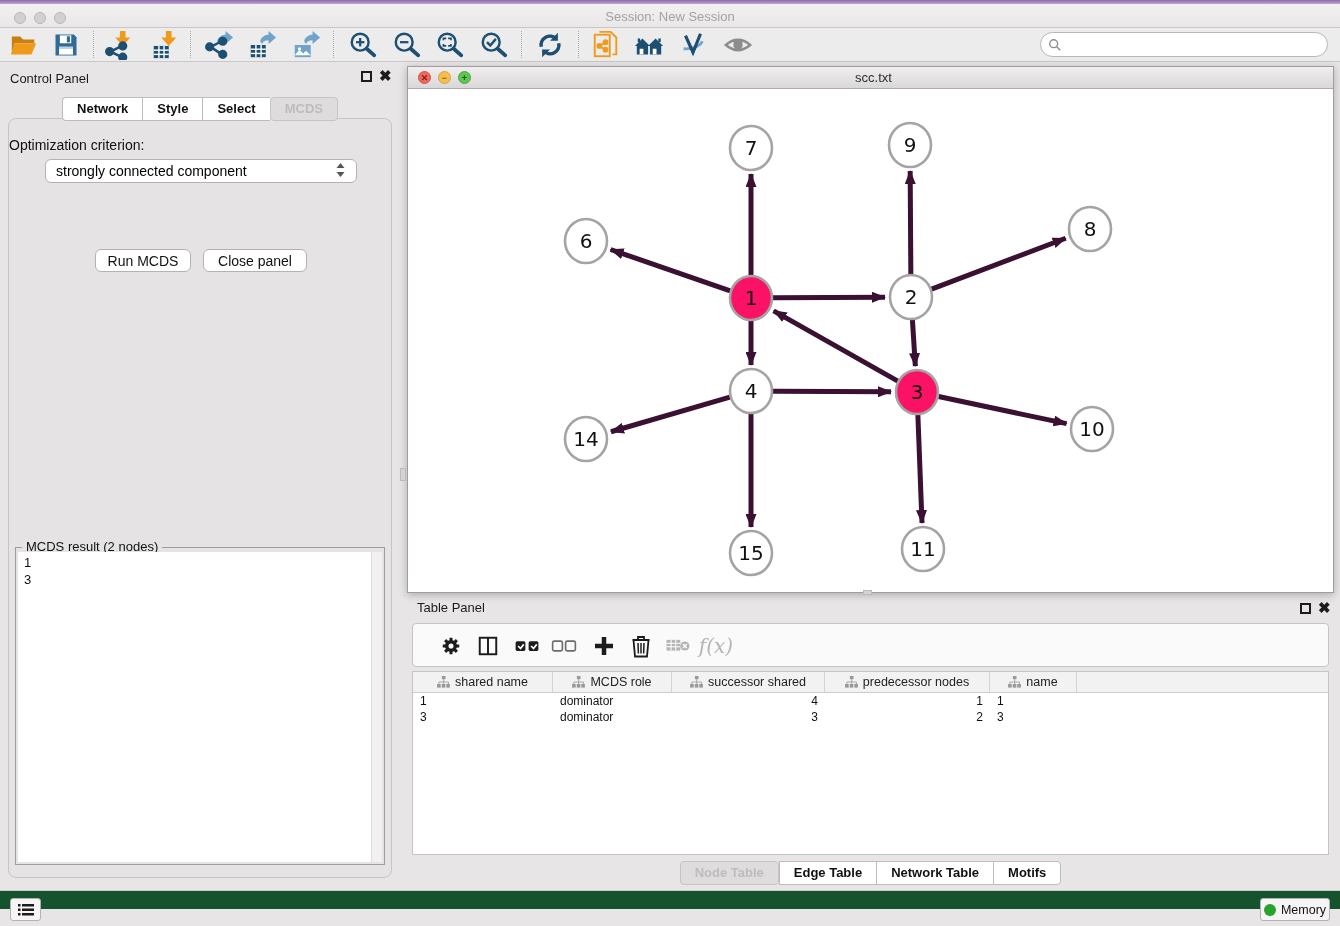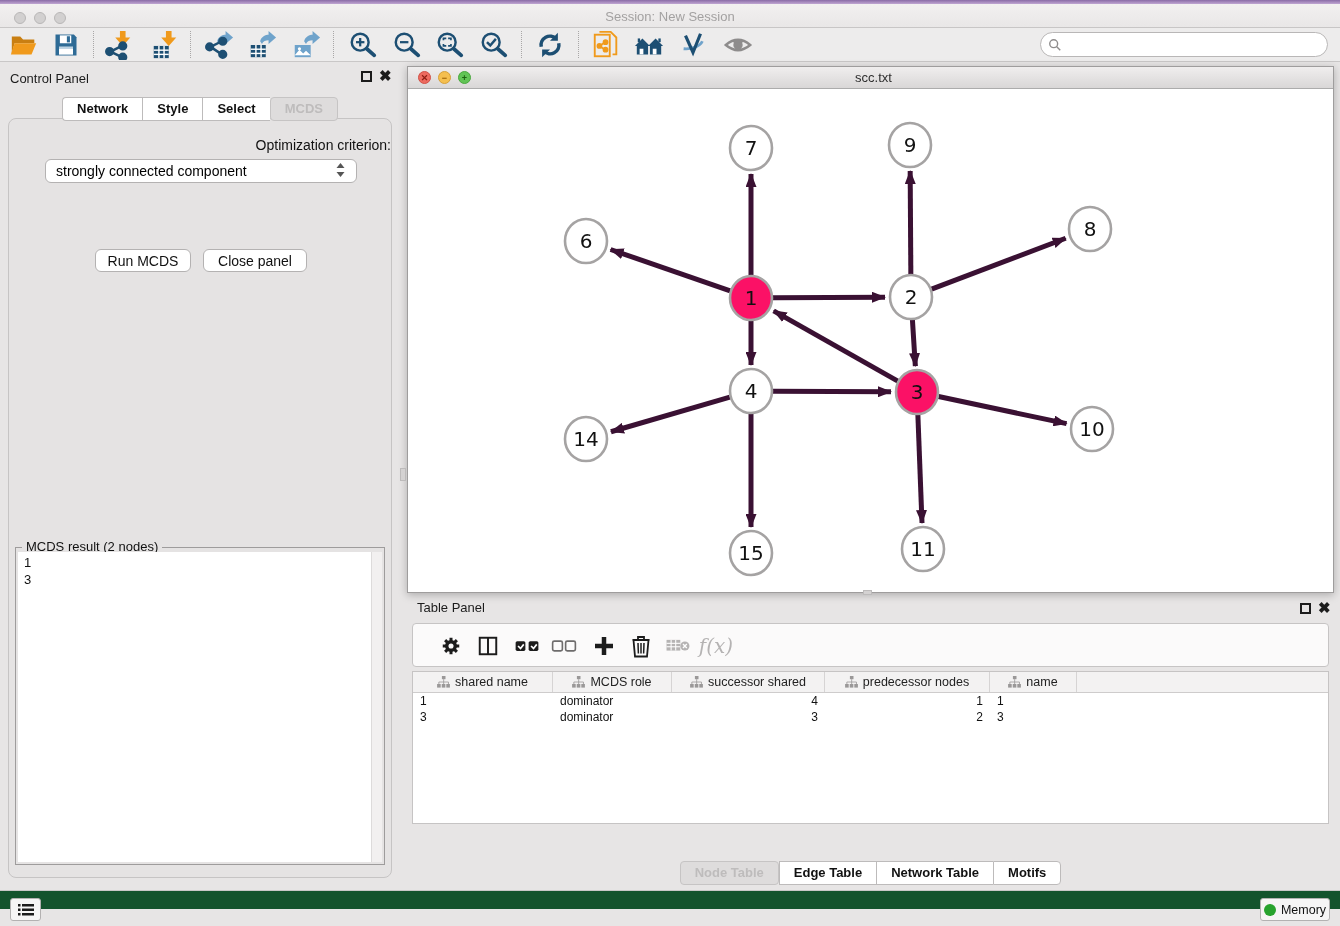--- a/index.html
+++ b/index.html
@@ -34,21 +34,21 @@
   .panel-float { position:absolute; top:9px; width:11px; height:11px; border:2px solid #1c1c1c; cursor:pointer; }
   .panel-close { position:absolute; top:5px; font-size:15px; font-weight:bold; color:#1c1c1c; cursor:pointer; }
   .cp-tabs { position:absolute; top:35px; left:0; width:100%; display:flex; justify-content:center; z-index:3; }
   .seg-tab { font-size:13px; font-weight:bold; padding:3px 14px 4px; background:#fff;
              border:1px solid #bdbbbb; border-right:none; color:#111; cursor:pointer; }
   .seg-tab:first-child { border-radius:4px 0 0 4px; }
   .seg-tab:last-child { border-right:1px solid #bdbbbb; border-radius:0 4px 4px 0; }
   .seg-tab.selected { background:#dedcdc; color:#bebcbc; border-radius:4px; border:1px solid #c6c4c4; }
   .cp-box { position:absolute; left:8px; top:56px; width:384px; height:760px;
             background:#e5e3e3; border:1px solid #c6c4c4; border-radius:8px; }
-  .opt-label { position:absolute; top:18px; width:100%; text-align:right; font-size:14px; color:#111; }
+  .opt-label { position:absolute; top:18px; width:100%; text-align:left; font-size:14px; color:#111; }
   .dropdown { position:absolute; left:36px; top:40px; width:312px; height:24px; background:#fff;
               border:1px solid #b4b2b2; border-radius:6px; display:flex; align-items:center;
               padding:0 10px; font-size:14px; cursor:pointer; }
   .dropdown .dd-arrows { margin-left:auto; }
   .btn { position:absolute; height:23px; background:#fff; border:1px solid #b4b2b2; border-radius:6px;
          font-size:14px; color:#111; display:flex; align-items:center; justify-content:center; cursor:pointer; }
   .groupbox { position:absolute; left:6px; top:428px; width:370px; height:318px;
               border:1px solid #9e9c9c; }
   .groupbox-label { position:absolute; left:6px; top:-9px; background:#e5e3e3; padding:0 4px;
                     font-size:13px; color:#111; }
@@ -71,21 +71,21 @@
   .net-canvas { position:absolute; left:0; top:22px; width:925px; height:504px; cursor:default; }
   .grip { position:absolute; background:#d4d2d2; border:1px solid #bdbbbb; }
 
   
   .table-panel { position:absolute; left:407px; top:597px; width:927px; height:292px; }
   .tp-header { position:absolute; left:10px; top:3px; font-size:13px; color:#1c1c1c; }
   .tp-toolbar { position:absolute; left:5px; top:26px; width:917px; height:44px; background:#fbfafa;
                 border:1px solid #c6c4c4; border-radius:4px; }
   .tp-icon { position:absolute; top:7px; width:30px; height:30px; display:flex;
              align-items:center; justify-content:center; cursor:pointer; }
-  .tp-table { position:absolute; left:5px; top:74px; width:917px; height:153px; background:#fff;
+  .tp-table { position:absolute; left:5px; top:74px; width:917px; height:184px; background:#fff;
               border:1px solid #c6c4c4; overflow:hidden; }
   .thead { display:flex; background:#f3f2f2; border-bottom:1px solid #cecccc; height:21px; }
   .th { display:flex; align-items:center; justify-content:center; gap:5px; font-size:12.5px; color:#222;
         border-right:1px solid #d6d4d4; cursor:pointer; }
   .trow { display:flex; height:16px; font-size:12px; color:#111; }
   .td { padding:1px 7px 0; overflow:hidden; white-space:nowrap; }
   .tp-tabs { position:absolute; left:0; top:264px; width:100%; display:flex; justify-content:center; }
 
   
   .statusbar { position:absolute; left:0; top:890px; width:1340px; height:19px;

